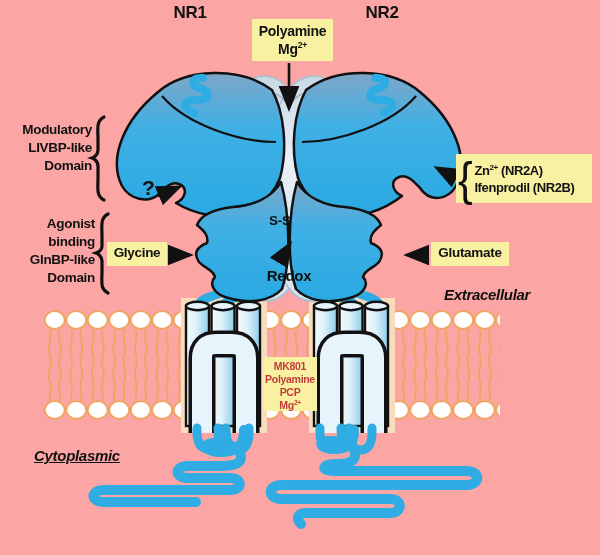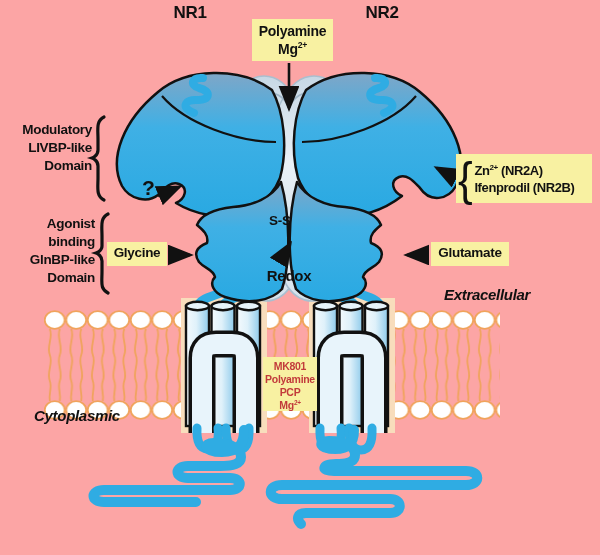--- a/index.html
+++ b/index.html
@@ -200,21 +200,21 @@
       <div><span>Ifenprodil</span>&nbsp;<span>(NR2B)</span></div>
     </span>
   </div>
 
   <div class="ybox site-box" style="left:431px;top:242px;width:78px;height:21px;padding-top:3px;">Glutamate</div>
 
   <div class="lbl center-lbl" style="left:269px;top:214px;width:40px;">S-S</div>
   <div class="lbl redox-lbl" style="left:262px;top:268px;width:54px;text-align:center;">Redox</div>
 
   <div class="lbl memb-lbl ital" style="left:444px;top:287px;">Extracellular</div>
-  <div class="lbl memb-lbl ital" style="left:34px;top:408px;">Cytoplasmic</div>
+  <div class="lbl memb-lbl ital" style="left:34px;top:448px;text-decoration:underline;">Cytoplasmic</div>
 
   <div class="ybox blocker-box" style="left:263px;top:357px;width:54px;height:51px;font-weight:bold;">
     <div>MK801</div>
     <div>Polyamine</div>
     <div>PCP</div>
     <div><span>Mg</span><sup>2+</sup></div>
   </div>
 
 </div>
 

